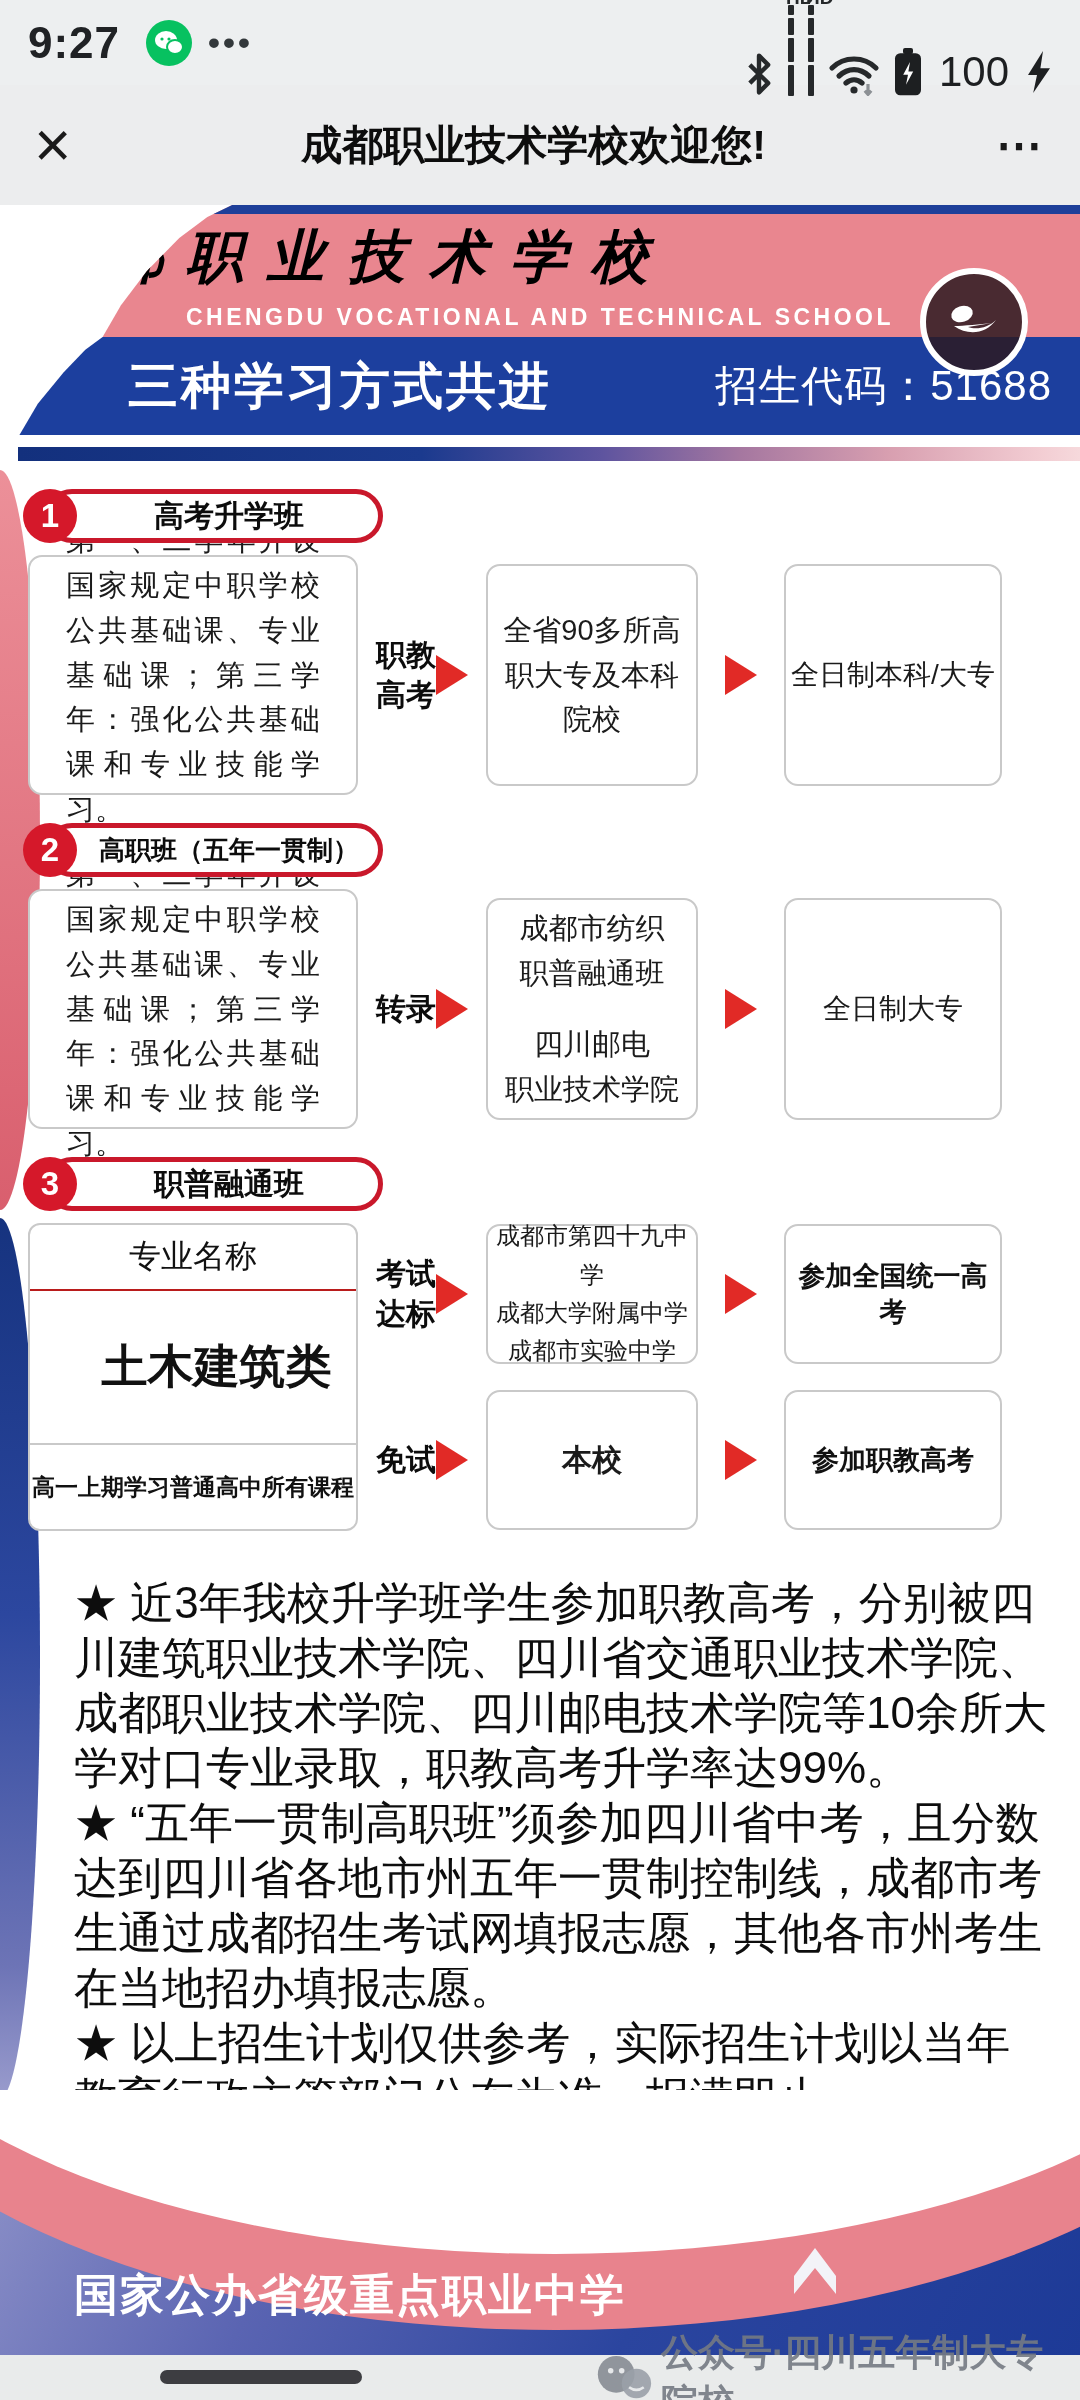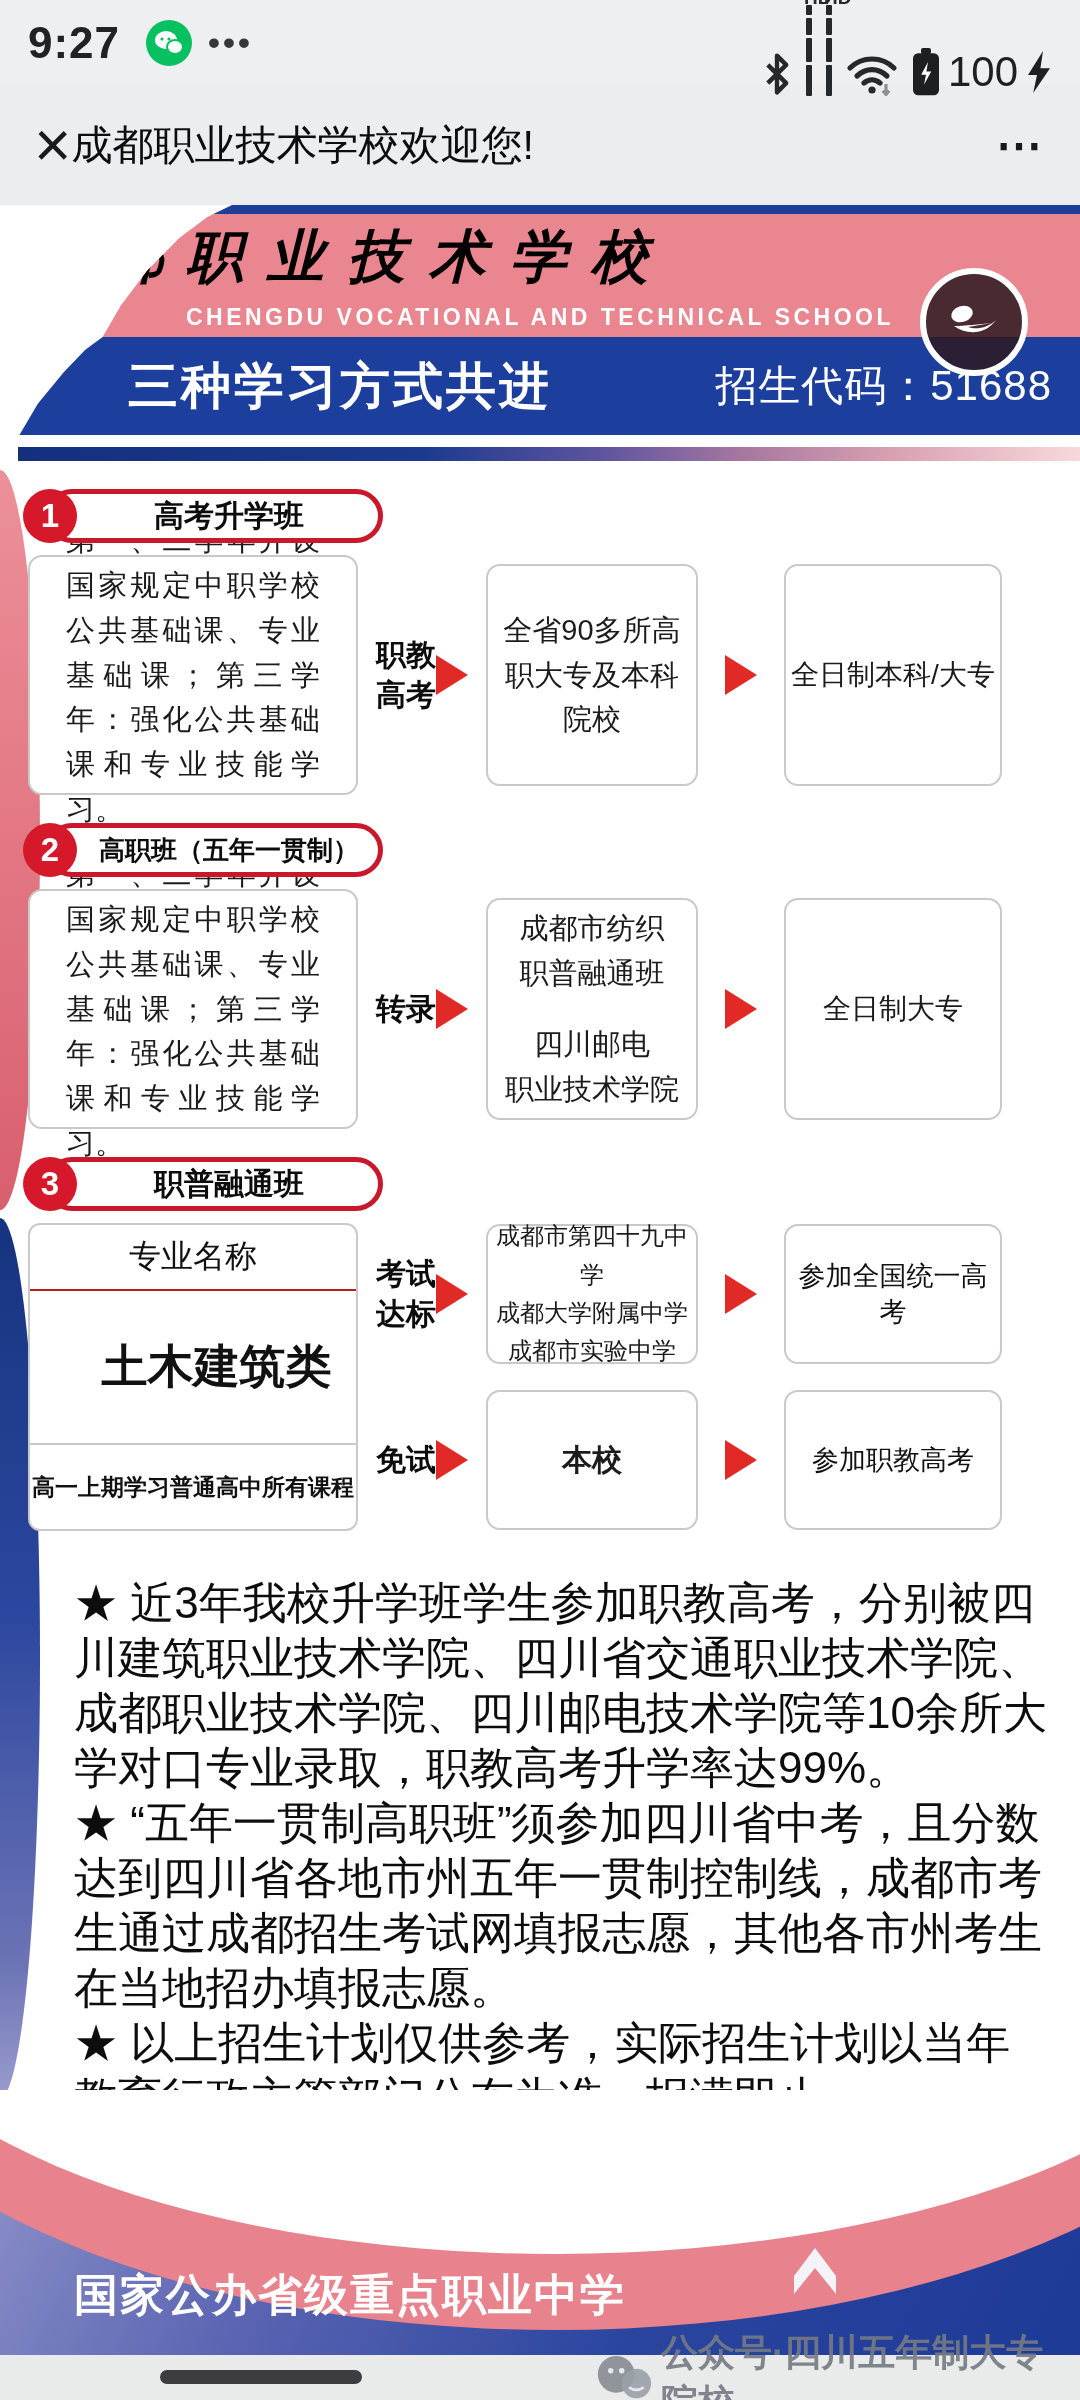--- a/index.html
+++ b/index.html
@@ -8,27 +8,27 @@
 
   
   .statusbar{height:85px;background:#edeff0;display:flex;align-items:center;padding:0 28px;box-sizing:border-box;}
   .time{font-size:44px;font-weight:bold;color:#202225;letter-spacing:1px;}
   .wechat-ic{width:46px;height:46px;border-radius:50%;background:#07c160;margin-left:26px;display:flex;align-items:center;justify-content:center;}
   .sb-dots{margin-left:16px;font-size:34px;color:#33383b;letter-spacing:3px;font-weight:bold;}
   .sb-right{margin-left:auto;display:flex;align-items:flex-end;gap:14px;}
   .sig{display:flex;align-items:flex-end;gap:3px;position:relative;padding-top:16px;flex-direction:column;}
   .sig .hd{position:absolute;top:-2px;left:-2px;font-size:19px;font-weight:bold;color:#26292b;}
   .sig i{display:block;width:6px;background:#26292b;border-radius:1px;}
-  .batt{display:flex;align-items:center;gap:8px;}
+  .batt{display:flex;align-items:center;gap:17px;}
   .batt-num{font-size:42px;color:#1d1f21;}
 
   
   .titlebar{height:120px;background:#ecedee;display:flex;align-items:center;padding:0 34px;box-sizing:border-box;}
   .tb-close{font-size:64px;font-weight:300;color:#1a1a1a;line-height:1;cursor:pointer;}
-  .tb-title{flex:1;font-size:41px;color:#0d0d0d;}
+  .tb-title{flex:1;text-align:center;font-size:41px;color:#0d0d0d;font-weight:bold;}
   .tb-menu{font-size:46px;font-weight:bold;color:#1a1a1a;letter-spacing:4px;cursor:pointer;}
 
   
   .header{position:relative;}
   .pinkband{height:132px;background:#e9868f;position:relative;
     clip-path:polygon(21.5% 0,100% 0,100% 100%,9.5% 100%,11.2% 76%,13.6% 50%,16.6% 25%,19.2% 9%);}
   .pink-topline{position:absolute;top:0;left:0;right:0;height:9px;background:#1e3f99;}
   .school-cn{padding-top:14px;text-align:left;color:#000000;font-size:57px;font-weight:bold;font-style:italic;
     letter-spacing:24px;font-family:"DejaVu Serif","Liberation Sans",serif;text-indent:24px;}
   .school-en{margin-top:8px;text-align:center;color:#fff;font-size:23px;font-weight:bold;letter-spacing:3.5px;}
@@ -72,21 +72,21 @@
 
   .flow3{display:flex;align-items:center;margin-left:28px;margin-top:12px;position:relative;z-index:1;}
   .table3{width:330px;border:2px solid #c9c9c9;border-radius:12px;background:#fff;overflow:hidden;box-sizing:border-box;}
   .t-head{height:64px;border-bottom:2px solid #b91c1c;display:flex;align-items:center;justify-content:center;font-size:32px;font-weight:normal;}
   .t-major{height:152px;display:flex;align-items:center;justify-content:center;font-size:46px;font-weight:bold;padding-left:47px;}
   .t-note{height:84px;border-top:2px solid #c9c9c9;display:flex;align-items:center;justify-content:center;font-size:23px;font-weight:bold;}
   .paths3{display:flex;flex-direction:column;gap:26px;}
   .p3row{display:flex;align-items:center;}
   .bx-mid3{width:212px;height:140px;font-size:24px;line-height:1.6;color:#1b1b1b;}
   .bx-mid3.b{font-size:30px;font-weight:bold;}
-  .bx-res3{width:218px;height:140px;font-size:27px;font-weight:normal;color:#111;}
+  .bx-res3{width:218px;height:140px;font-size:27px;font-weight:bold;color:#111;}
 
   .notes{margin:44px 28px 0 74px;font-size:44px;line-height:55px;color:#0d0d0d;position:relative;z-index:1;}
   .notes p{margin:0;}
 
   
   .bottom{height:265px;position:relative;overflow:hidden;
     background:linear-gradient(118deg,#8f93c9 0%,#5a64b2 30%,#2b459f 62%,#1d3a97 100%);}
   .arc-pink{position:absolute;left:-170px;top:-425px;width:1450px;height:665px;border-radius:50%;background:#e8838d;}
   .arc-white{position:absolute;left:-150px;top:-436px;width:1410px;height:600px;border-radius:50%;background:#fff;}
   .slogan{position:absolute;left:74px;top:176px;z-index:3;color:#fff;font-size:44px;font-weight:bold;letter-spacing:2px;}

